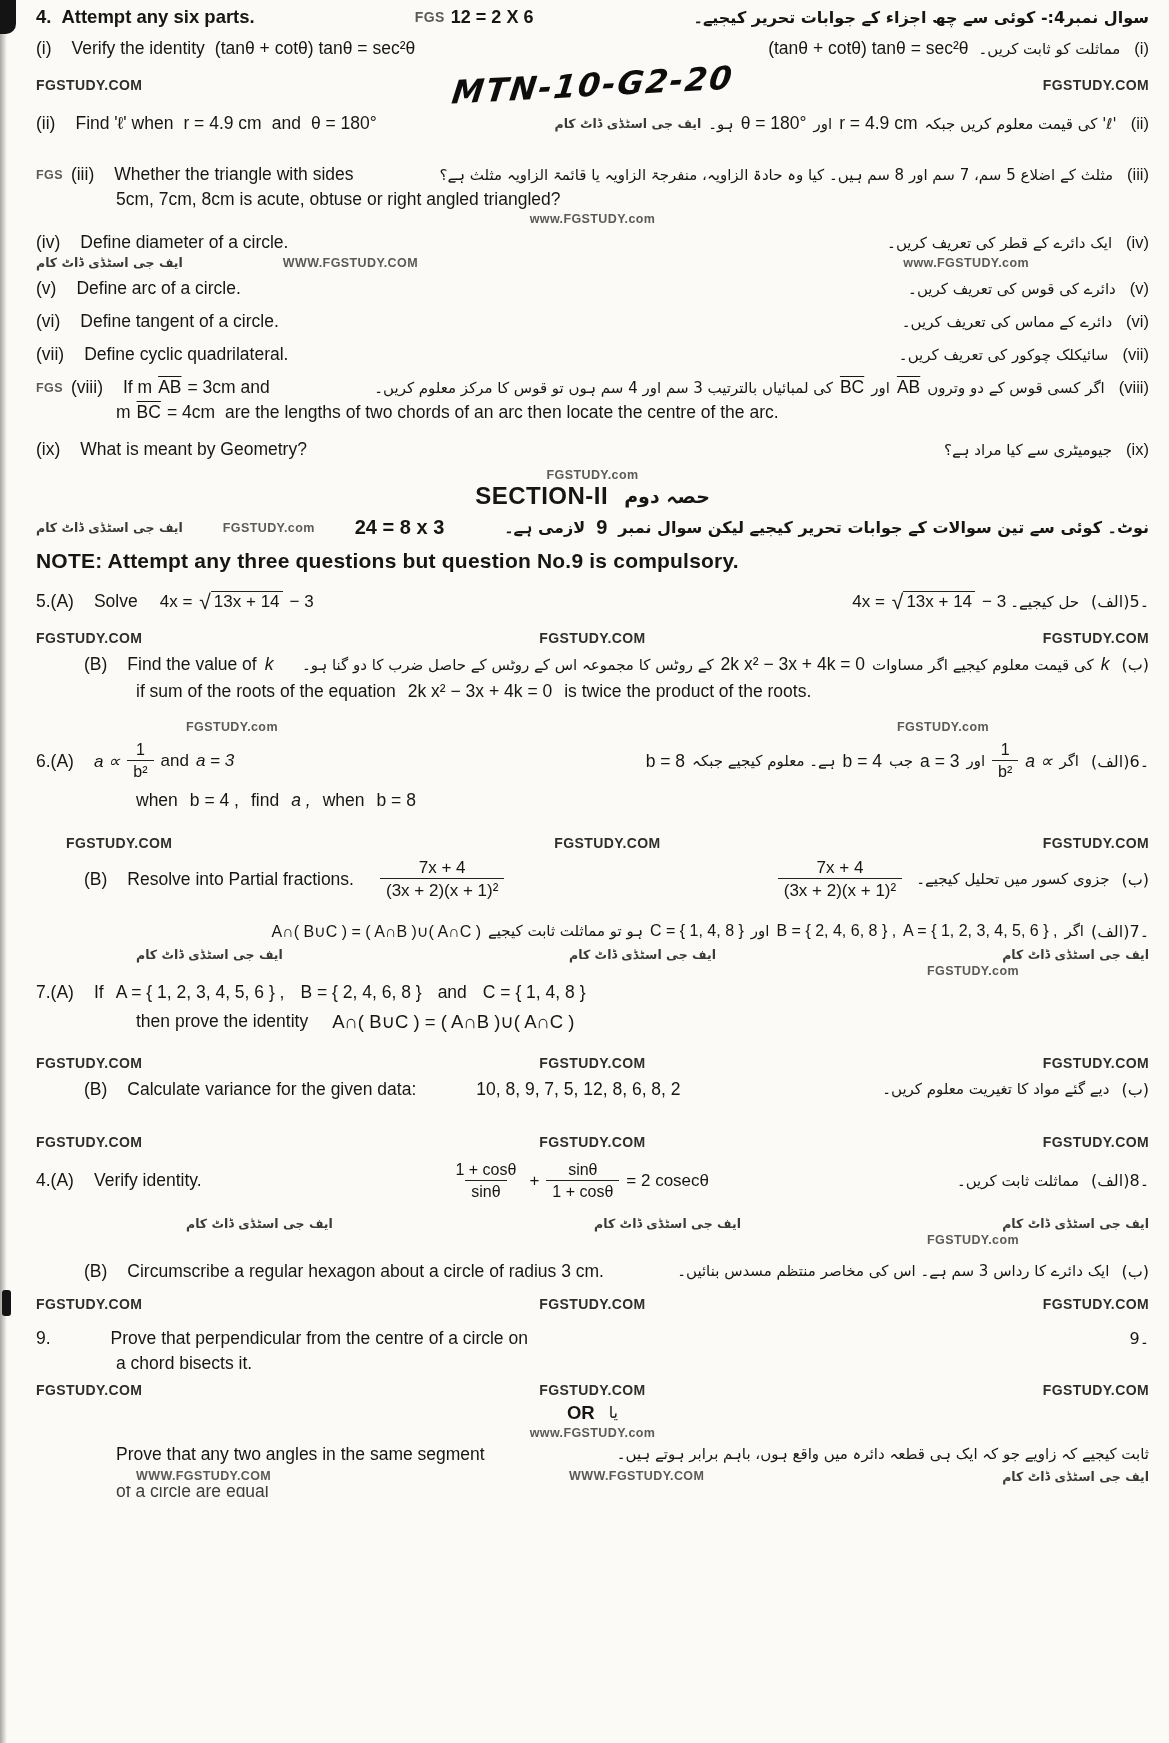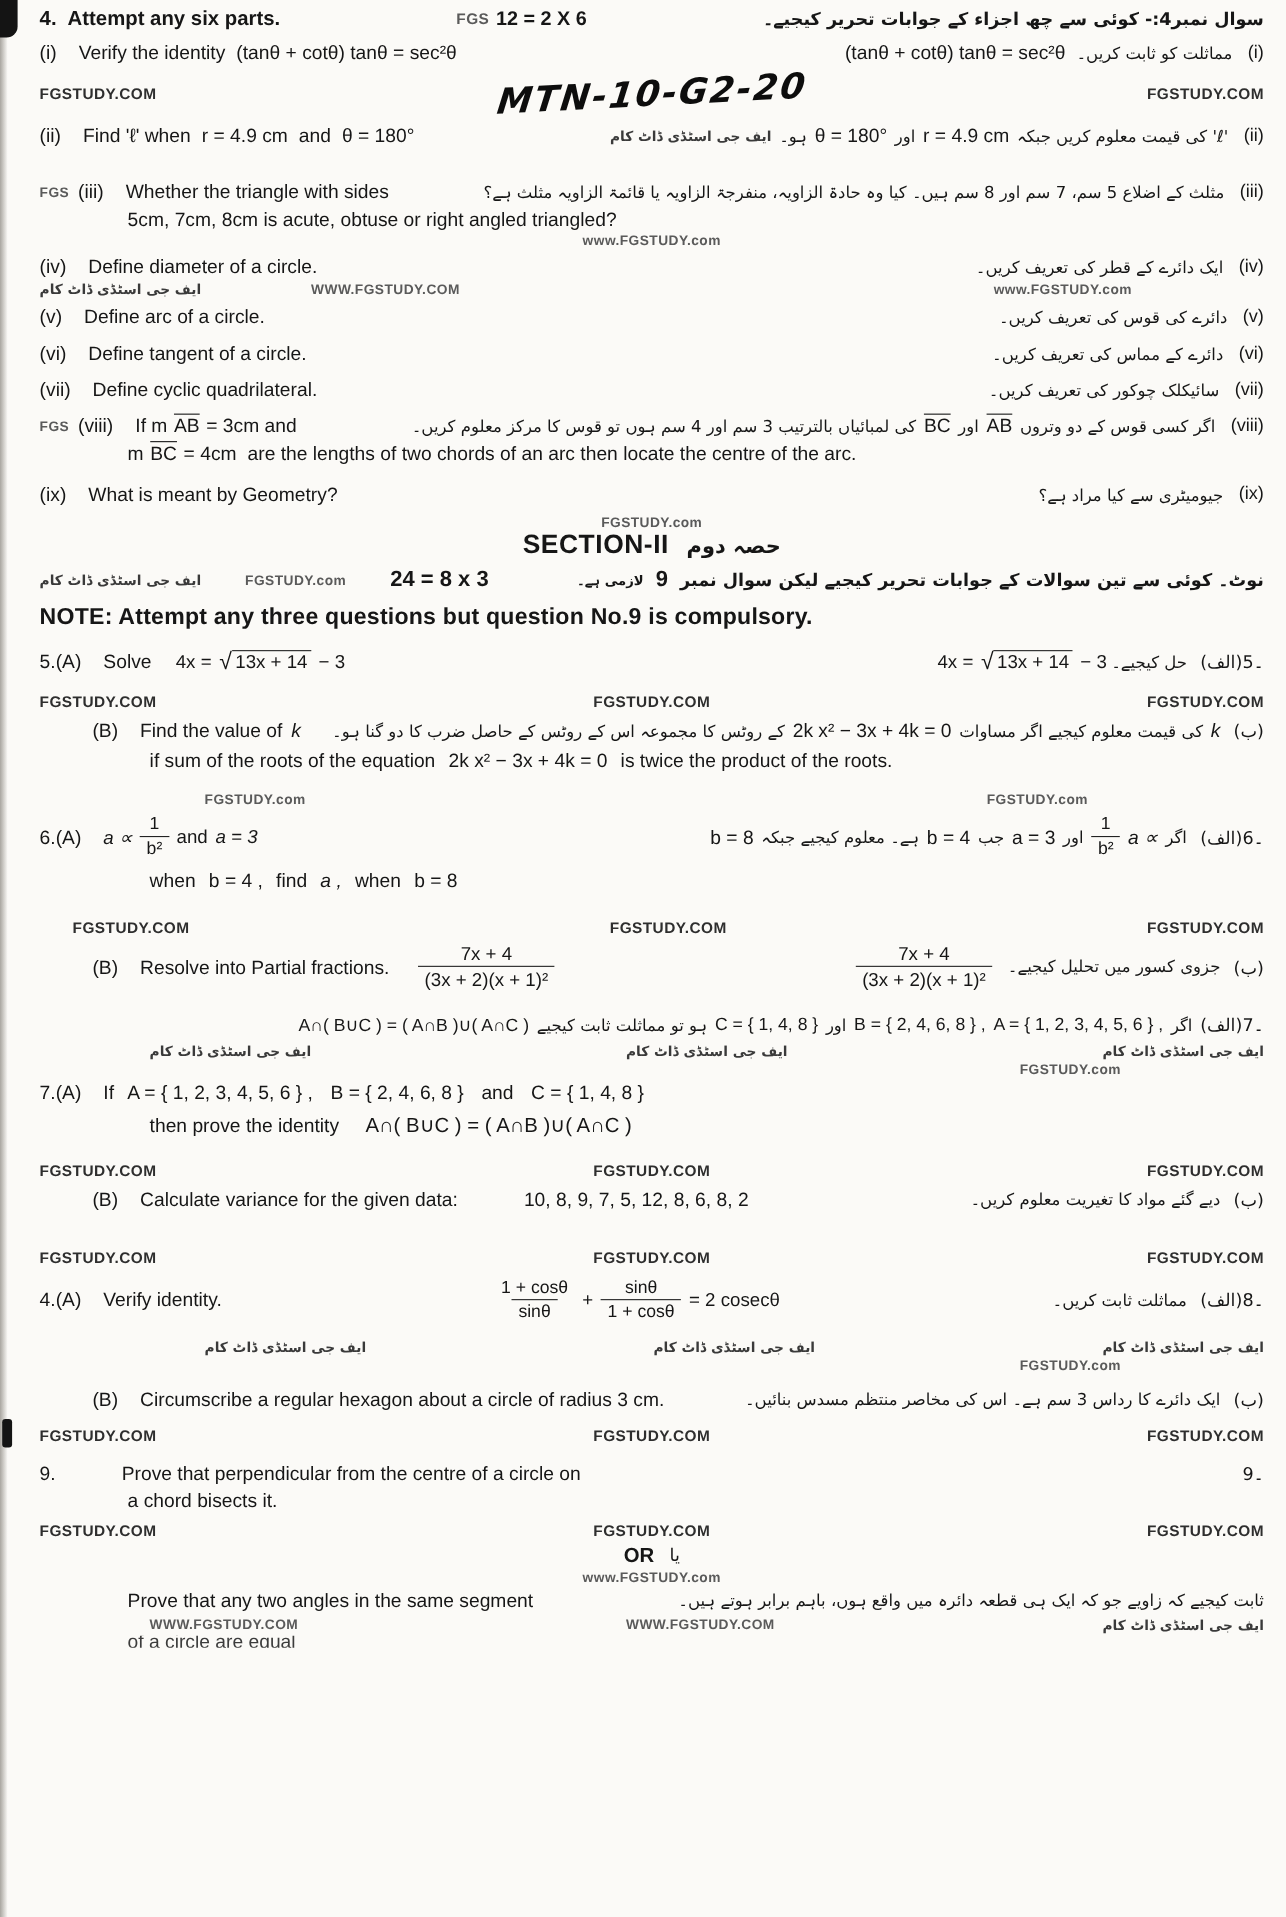--- a/index.html
+++ b/index.html
@@ -33,21 +33,21 @@
         letter-spacing:2px;transform:rotate(-3deg) skewX(-10deg);color:#0d0d0d;}
   .sec-title{font-size:24px;font-weight:bold;letter-spacing:.5px;}
   .sec-ur{font-family:"DejaVu Sans",sans-serif;font-size:19px;font-weight:bold;margin-left:16px;}
   .note-en{font-size:21px;font-weight:bold;letter-spacing:.2px;}
   .marks{font-size:20px;font-weight:bold;}
   .hmarks{font-size:18px;font-weight:bold;}
   .note9{font-size:20px;font-weight:bold;margin:0 4px;}
   .blob{position:absolute;background:#141414;}
   .cut{height:11px;overflow:hidden;color:#3c3c3c;}
   .indent1{padding-left:116px;}
-  .indent2{padding-left:136px;align-items:flex-end;}
+  .indent2{padding-left:136px;}
   .indentB{padding-left:84px;}
 </style>
 </head>
 <body>
 
 <div class="page">
 
   <div class="blob" style="left:0;top:0;width:16px;height:34px;border-radius:0 0 10px 0;"></div>
   <div class="blob" style="left:2px;top:1290px;width:9px;height:26px;border-radius:3px;"></div>
 
@@ -189,21 +189,21 @@
     <span class="sec-ur ur">حصہ دوم</span>
   </div>
   <div class="row" style="margin-top:6px">
     <span class="wmu">ایف جی اسٹڈی ڈاٹ کام</span>
     <span class="wm gray small" style="margin-left:40px">FGSTUDY.com</span>
     <span class="marks" style="margin-left:40px">24 = 8 x 3</span>
     <span class="sp"></span>
     <span class="rtl">
       <span class="ur b" style="font-size:16px">نوٹ۔   کوئی سے تین سوالات کے جوابات تحریر کیجیے لیکن سوال نمبر</span>
       <span class="note9" dir="ltr">9</span>
-      <span class="ur b" style="font-size:12px">لازمی ہے۔</span>
+      <span class="ur b" style="font-size:16px">لازمی ہے۔</span>
     </span>
   </div>
   <div class="row" style="margin-top:10px">
     <span class="note-en">NOTE:   Attempt any three questions but question No.9 is compulsory.</span>
   </div>
 
   <div class="row" style="margin-top:18px">
     <span class="num">5.(A)</span>
     <span class="en">Solve</span>
     <span class="math" style="margin-left:22px">

